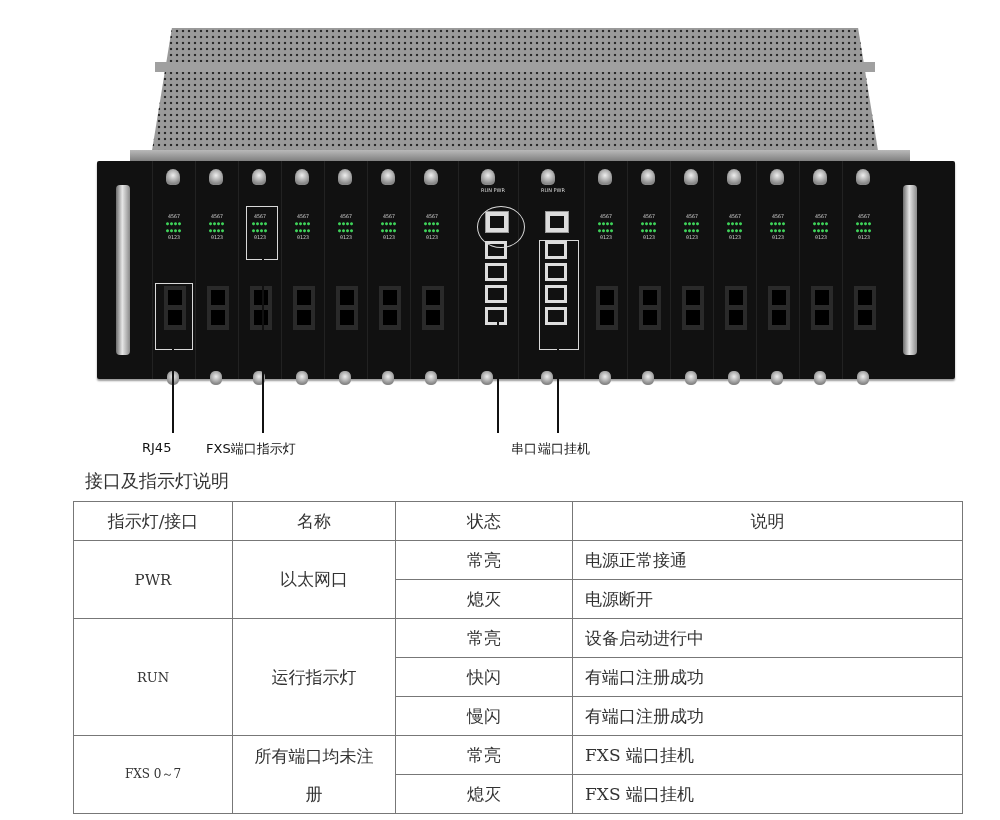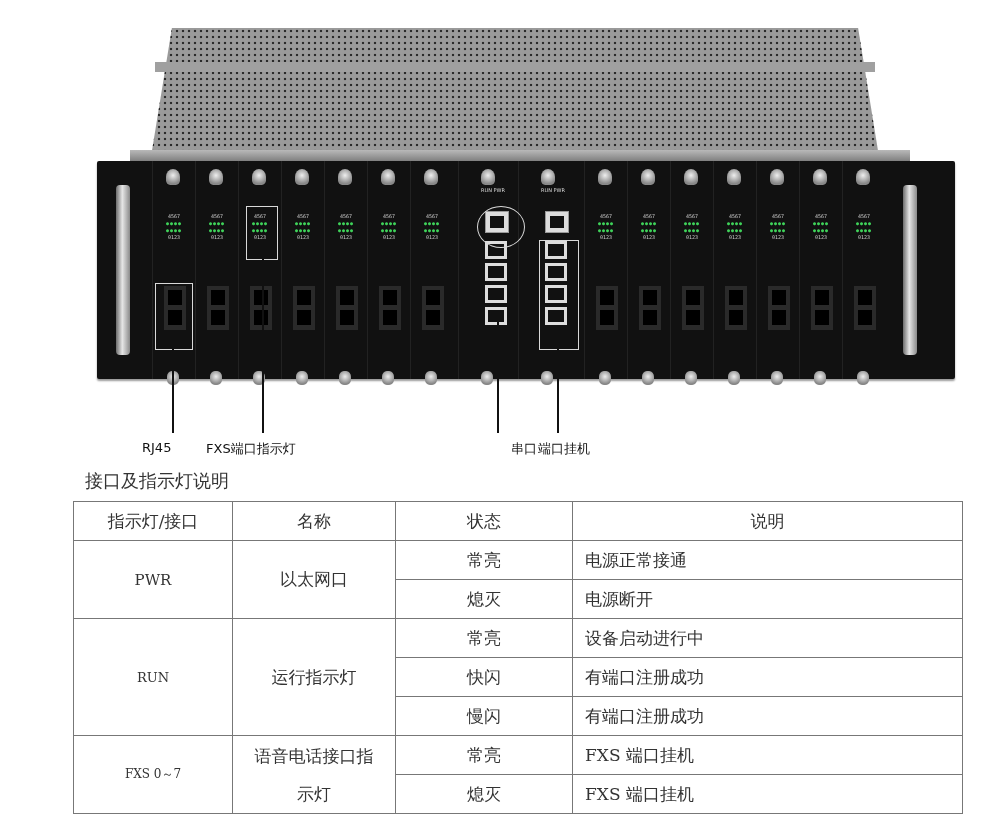--- a/index.html
+++ b/index.html
@@ -298,21 +298,21 @@
       <td>快闪</td>
       <td class="desc">有端口注册成功</td>
     </tr>
     <tr>
       <td>慢闪</td>
       <td class="desc">有端口注册成功</td>
     </tr>
 
     <tr>
       <td rowspan="2" style="font-size:12px">FXS 0～7</td>
-      <td rowspan="2" style="padding:0 14px; line-height:38px">语音电话接口指示灯</td>
+      <td rowspan="2" style="padding:0 14px; line-height:38px">所有端口均未注册</td>
       <td>常亮</td>
       <td class="desc">FXS 端口挂机</td>
     </tr>
     <tr>
       <td>熄灭</td>
       <td class="desc">FXS 端口挂机</td>
     </tr>
   </tbody>
 </table>
 

